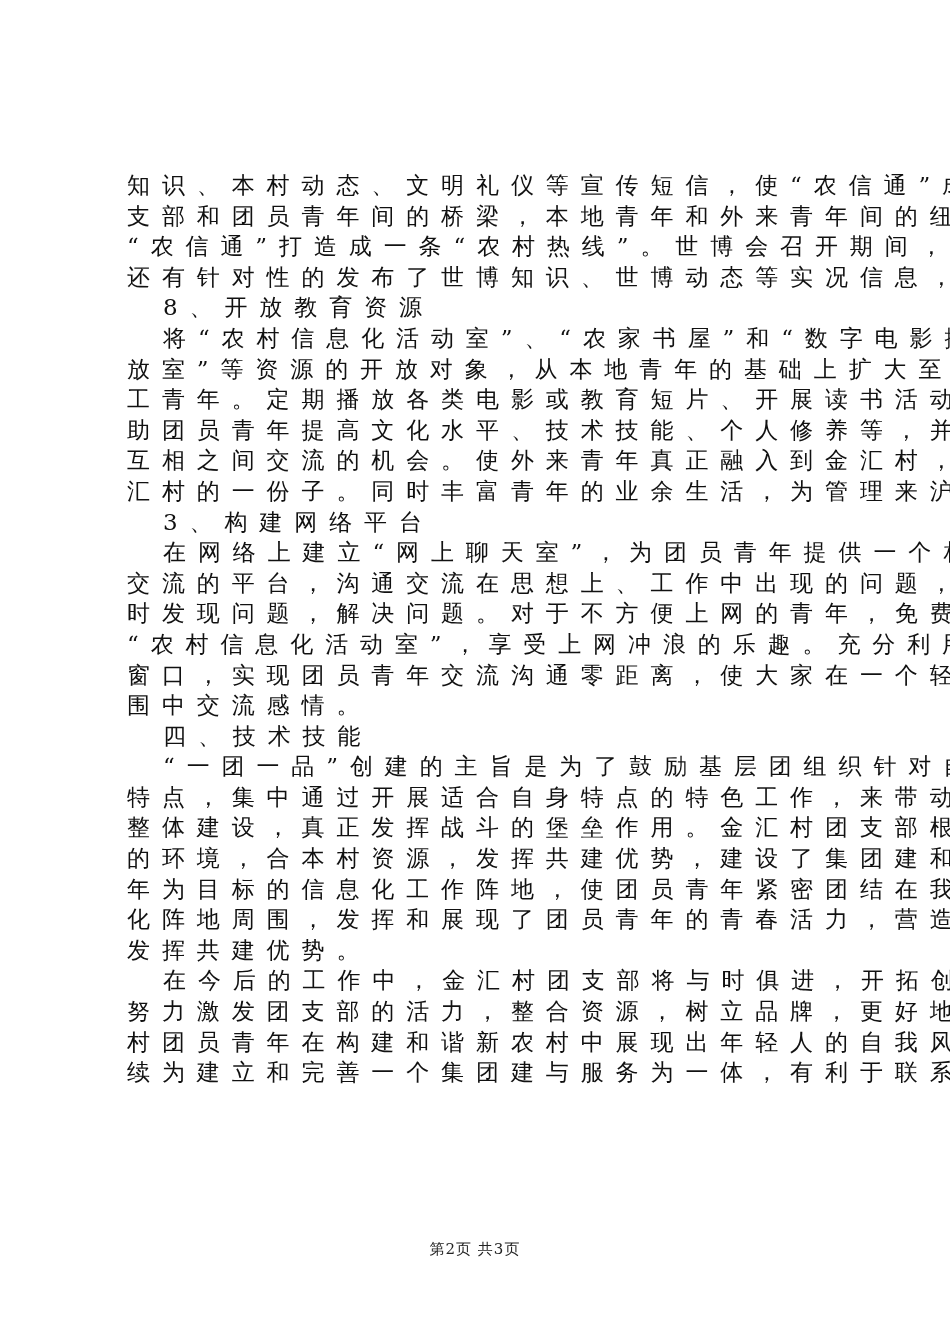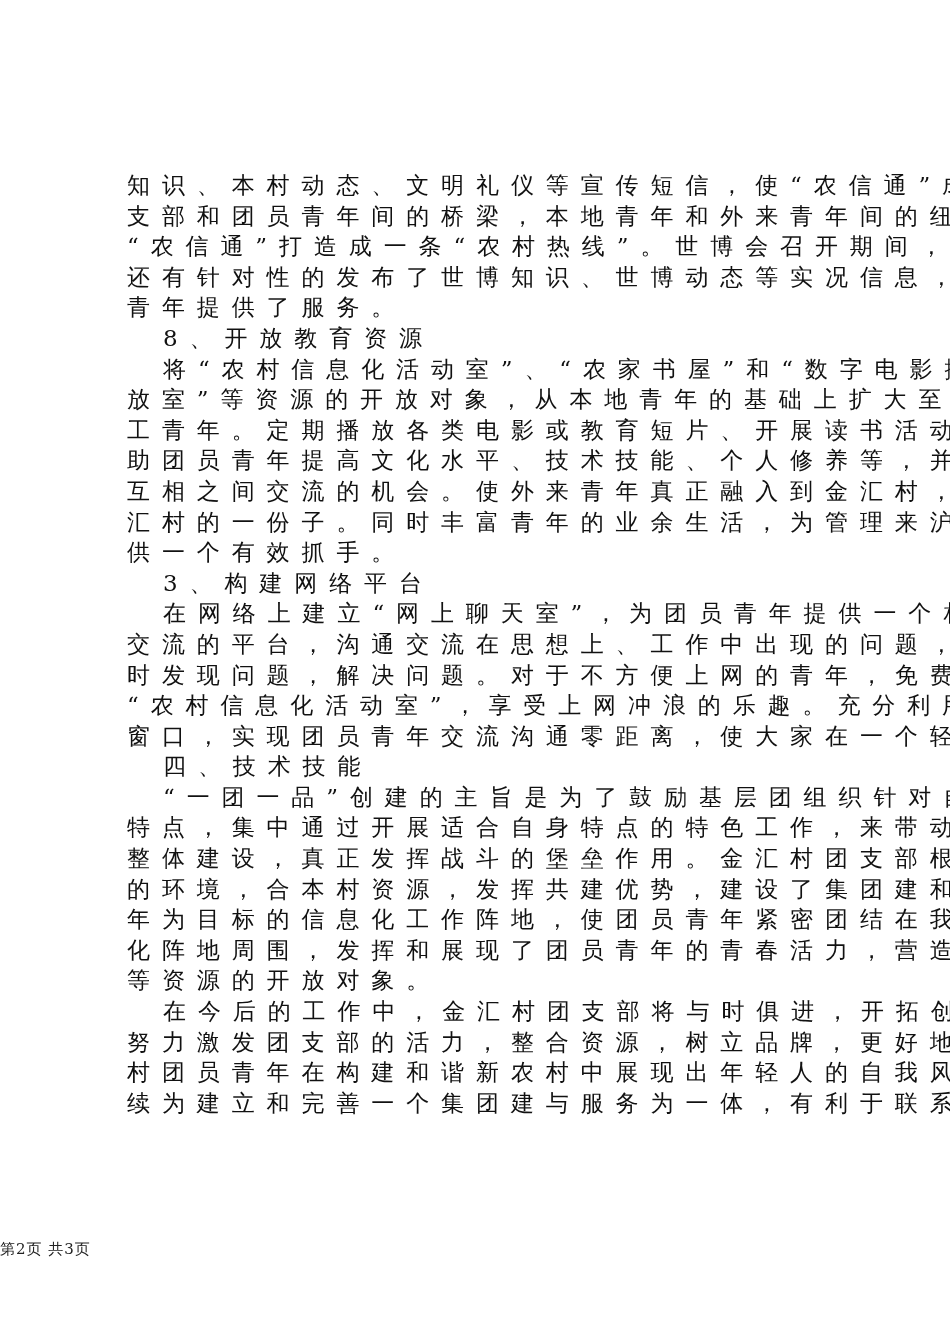--- a/index.html
+++ b/index.html
@@ -7,57 +7,56 @@
   .page { position: absolute; left: 0; top: 0; width: 950px; height: 1344px; background: #ffffff; }
   .body-text {
     position: absolute; left: 127px; top: 170px; width: 705px;
     font-family: "DejaVu Serif", "Liberation Serif", serif;
     font-size: 23px; line-height: 30.6px; color: #111111;
     letter-spacing: 11.9px;
   }
   .line { display: block; white-space: nowrap; height: 30.6px; }
   .indent { padding-left: 36px; }
   .footer {
-    position: absolute; left: 0; width: 950px; top: 1240px; 
+    position: absolute; left: 0; width: 950px; top: 1240px; text-align: center;
     font-family: "DejaVu Serif", "Liberation Serif", serif;
     font-size: 15px; color: #222222; letter-spacing: 1px;
   }
 </style>
 </head>
 <body>
 
 <div class="page">
   <div class="body-text">
     <span class="line">知识、本村动态、文明礼仪等宣传短信，使“农信通”成为团</span>
     <span class="line">支部和团员青年间的桥梁，本地青年和外来青年间的纽带，将</span>
     <span class="line">“农信通”打造成一条“农村热线”。世博会召开期间，我们</span>
     <span class="line">还有针对性的发布了世博知识、世博动态等实况信息，为广大</span>
-    <span class="line">青年提供了服务。</span>
     <span class="line indent">8、开放教育资源</span>
     <span class="line indent">将“农村信息化活动室”、“农家书屋”和“数字电影播</span>
     <span class="line">放室”等资源的开放对象，从本地青年的基础上扩大至外来务</span>
     <span class="line">工青年。定期播放各类电影或教育短片、开展读书活动等，帮</span>
     <span class="line">助团员青年提高文化水平、技术技能、个人修养等，并增加了</span>
     <span class="line">互相之间交流的机会。使外来青年真正融入到金汇村，成为金</span>
     <span class="line">汇村的一份子。同时丰富青年的业余生活，为管理来沪青年提</span>
-    <span class="line">供一个有效抓手。</span>
     <span class="line indent">3、构建网络平台</span>
     <span class="line indent">在网络上建立“网上聊天室”，为团员青年提供一个相互</span>
     <span class="line">交流的平台，沟通交流在思想上、工作中出现的问题，以便及</span>
     <span class="line">时发现问题，解决问题。对于不方便上网的青年，免费开放</span>
     <span class="line">“农村信息化活动室”，享受上网冲浪的乐趣。充分利用这一</span>
     <span class="line">窗口，实现团员青年交流沟通零距离，使大家在一个轻松的氛</span>
+    <span class="line">围中交流感情。</span>
     <span class="line indent">四、技术技能</span>
     <span class="line indent">“一团一品”创建的主旨是为了鼓励基层团组织针对自身</span>
     <span class="line">特点，集中通过开展适合自身特点的特色工作，来带动团组织</span>
     <span class="line">整体建设，真正发挥战斗的堡垒作用。金汇村团支部根据所处</span>
     <span class="line">的环境，合本村资源，发挥共建优势，建设了集团建和服务青</span>
     <span class="line">年为目标的信息化工作阵地，使团员青年紧密团结在我村信息</span>
     <span class="line">化阵地周围，发挥和展现了团员青年的青春活力，营造了农村</span>
-    <span class="line">等资源的开放对象。</span>
+    <span class="line">发挥共建优势。</span>
     <span class="line indent">在今后的工作中，金汇村团支部将与时俱进，开拓创新，</span>
     <span class="line">努力激发团支部的活力，整合资源，树立品牌，更好地带领本</span>
     <span class="line">村团员青年在构建和谐新农村中展现出年轻人的自我风采，继</span>
     <span class="line">续为建立和完善一个集团建与服务为一体，有利于联系青年，</span>
   </div>
 
   <div class="footer">第2页 共3页</div>
 </div>
 
 </body></html>

